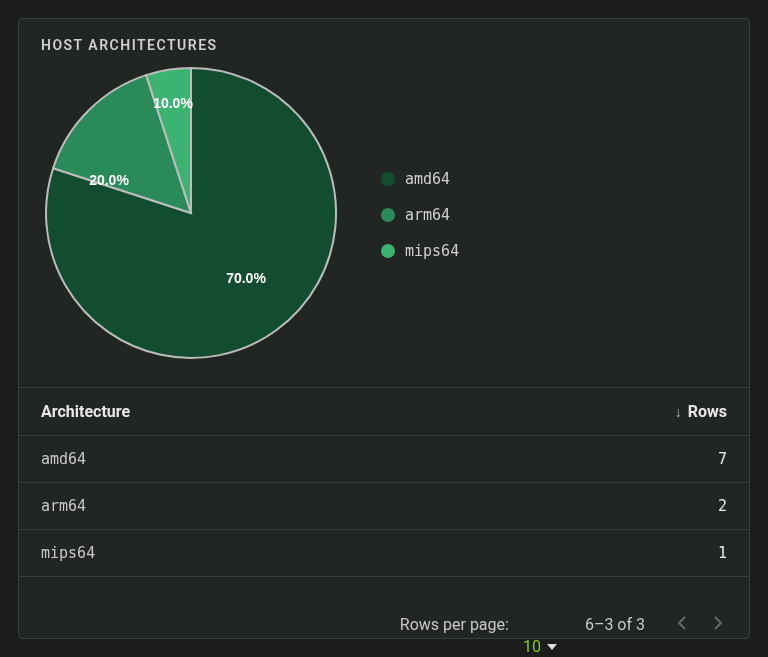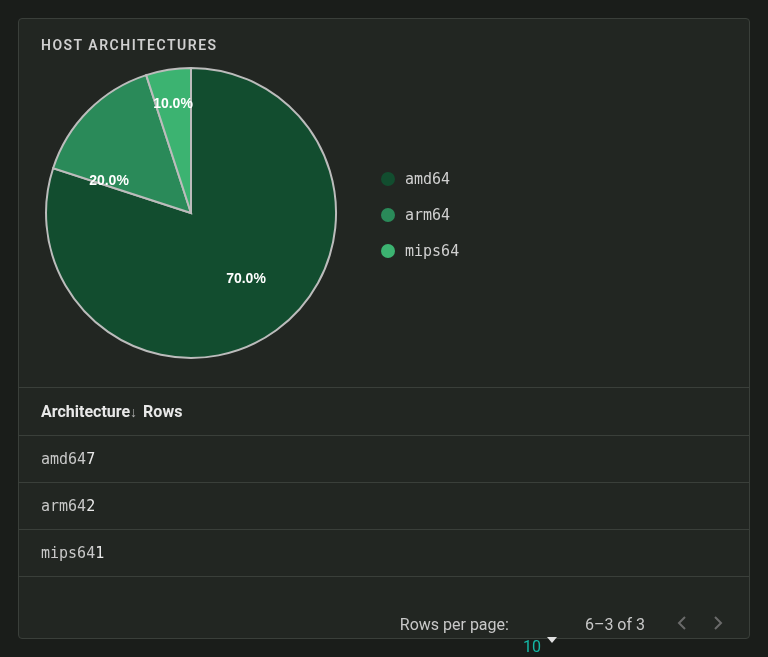--- a/index.html
+++ b/index.html
@@ -51,20 +51,21 @@
   .legend-swatch {
     width: 14px;
     height: 14px;
     border-radius: 50%;
   }
   .table {
     border-top: 1px solid #3a3f3a;
   }
   .row {
     display: flex;
+    justify-content: space-between;
     padding: 14px 22px;
     border-bottom: 1px solid #3a3f3a;
     font-size: 15px;
   }
   .header-row {
     font-weight: 700;
     font-size: 16px;
   }
   .count-header {
     display: flex;
@@ -91,23 +92,23 @@
     font-size: 16px;
     color: #c8c8c8;
   }
   .rows-per-page {
     display: flex;
     align-items: center;
     gap: 14px;
   }
   .select {
     display: flex;
-    align-items: flex-start;
+    align-items: center;
     gap: 6px;
-    color: #14b8a6;
+    color: #84cc16;
     cursor: pointer;
     margin-top: 44px;
   }
   .select svg { display: block; }
   .pager {
     display: flex;
     align-items: center;
     gap: 20px;
   }
   .pager-btn {

